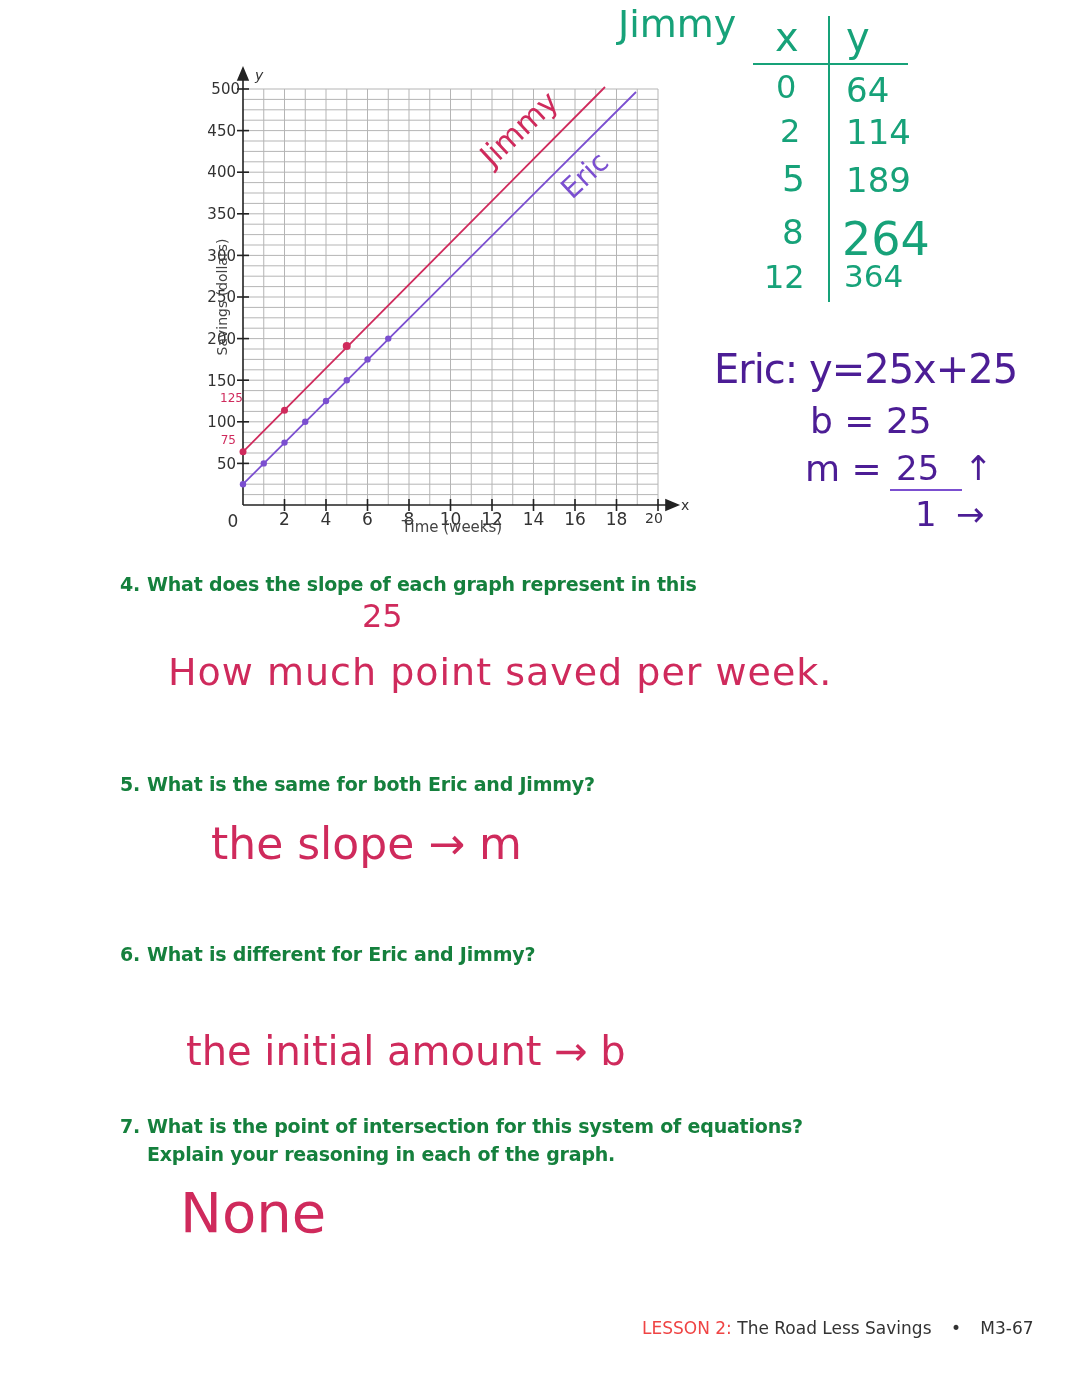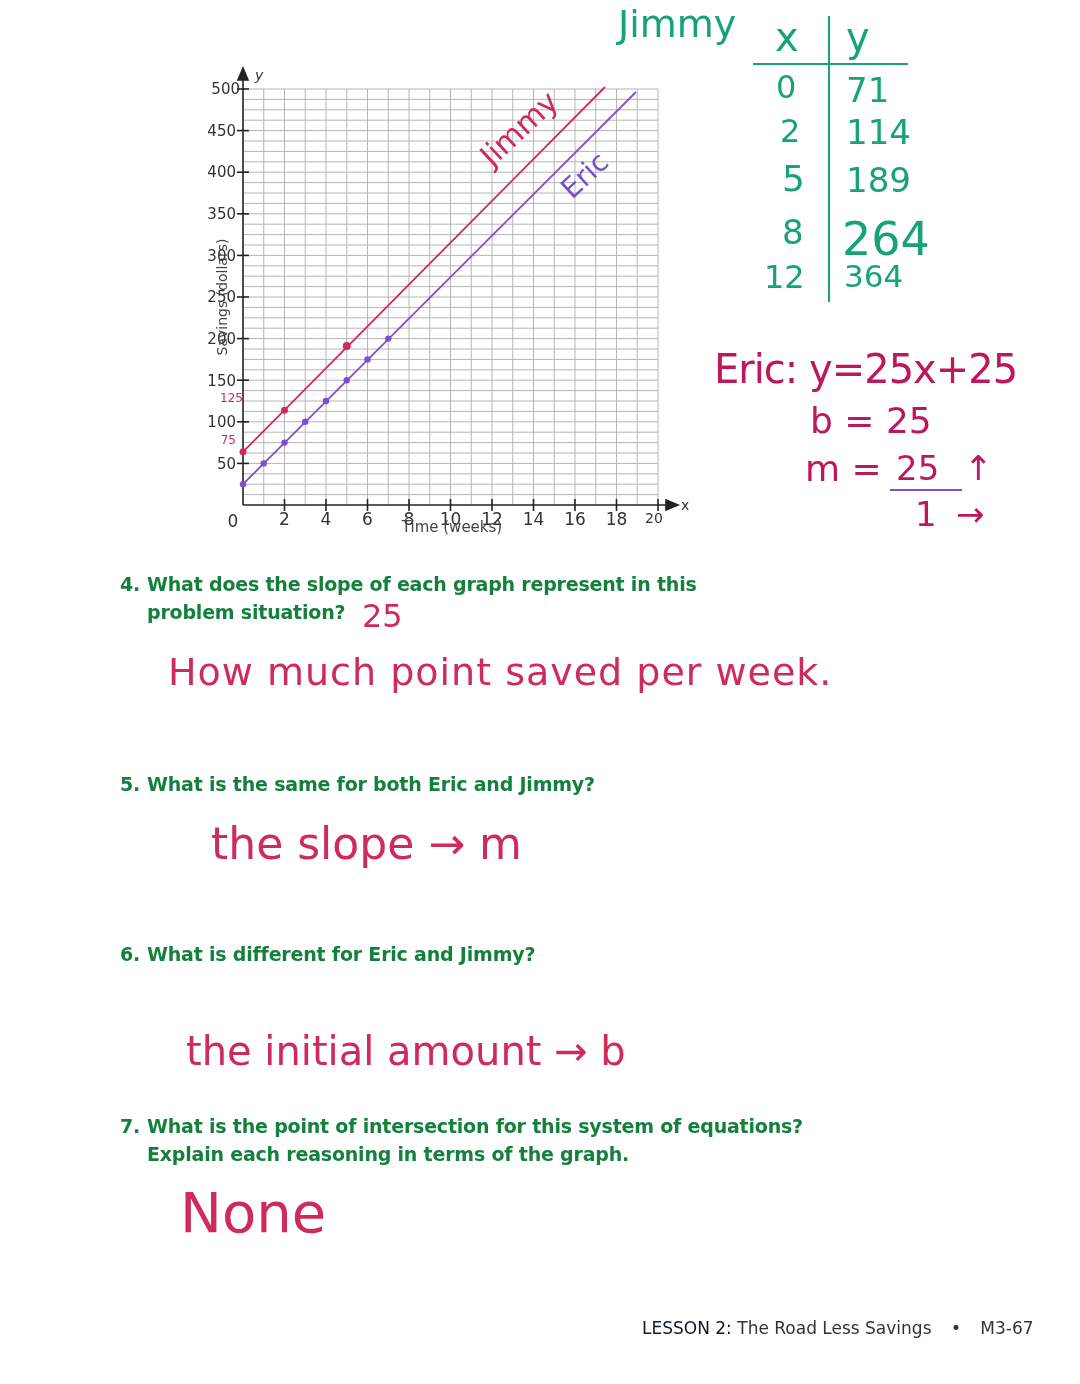--- a/index.html
+++ b/index.html
@@ -3,24 +3,24 @@
 <meta charset="utf-8">
 <style>
   html,body{margin:0;padding:0;background:#ffffff;}
   body{width:1080px;height:1384px;position:relative;overflow:hidden;font-family:"Liberation Sans",sans-serif;}
   .abs{position:absolute;}
   .q{position:absolute;left:120px;color:#15803d;font-weight:bold;font-size:19px;line-height:28px;font-family:"DejaVu Sans",sans-serif;letter-spacing:-0.2px;}
   .q .num{display:inline-block;width:27px;}
   .q .line2{padding-left:27px;display:block;}
   .hand{position:absolute;font-family:"DejaVu Sans",sans-serif;font-weight:normal;}
   .red{color:#cf2a5c;}
-  .purple{color:#be185d;}
+  .purple{color:#4c1d95;}
   .green{color:#17a279;}
   .footer{position:absolute;left:642px;top:1318px;font-size:17px;color:#333;font-family:"DejaVu Sans",sans-serif;}
-  .footer .lesson{color:#0f172a;}
+  .footer .lesson{color:#ef4444;}
   svg text{font-family:"DejaVu Sans",sans-serif;}
 </style>
 </head>
 <body>
 
 <svg class="abs" style="left:0;top:0" width="720" height="545" viewBox="0 0 720 545">
   <g stroke="#b5b5b5" stroke-width="1">
 
     <line x1="263.75" y1="89" x2="263.75" y2="505"></line>
       <line x1="284.5" y1="89" x2="284.5" y2="505"></line>
@@ -177,59 +177,58 @@
 
 <div class="hand green" style="left:618px;top:2px;font-size:38px;">Jimmy</div>
 <svg class="abs" style="left:740px;top:10px" width="180" height="300">
   <line x1="13" y1="54" x2="168" y2="54" stroke="#17a279" stroke-width="2"></line>
   <line x1="89" y1="6" x2="89" y2="292" stroke="#17a279" stroke-width="2"></line>
 </svg>
 <div class="hand green" style="left:775px;top:14px;font-size:40px;">x</div>
 <div class="hand green" style="left:846px;top:14px;font-size:40px;">y</div>
 
 <div class="hand green" style="left:776px;top:68px;font-size:32px;">0</div>
-<div class="hand green" style="left:846px;top:70px;font-size:34px;">71</div>
+<div class="hand green" style="left:846px;top:70px;font-size:34px;">64</div>
 <div class="hand green" style="left:780px;top:112px;font-size:32px;">2</div>
 <div class="hand green" style="left:846px;top:112px;font-size:34px;">114</div>
 <div class="hand green" style="left:782px;top:158px;font-size:36px;">5</div>
 <div class="hand green" style="left:846px;top:160px;font-size:34px;">189</div>
 <div class="hand green" style="left:782px;top:212px;font-size:34px;">8</div>
 <div class="hand green" style="left:842px;top:212px;font-size:46px;">264</div>
 <div class="hand green" style="left:764px;top:258px;font-size:32px;">12</div>
 <div class="hand green" style="left:844px;top:258px;font-size:31px;">364</div>
 
 <div class="hand purple" style="left:714px;top:346px;font-size:40px;letter-spacing:-1px;">Eric: y=25x+25</div>
 <div class="hand purple" style="left:810px;top:400px;font-size:36px;">b = 25</div>
 <div class="hand purple" style="left:805px;top:448px;font-size:36px;">m =</div>
 <div class="hand purple" style="left:896px;top:448px;font-size:34px;">25</div>
 <div class="abs" style="left:890px;top:489px;width:72px;height:2px;background:#7b4fd0;"></div>
 <div class="hand purple" style="left:964px;top:448px;font-size:34px;">↑</div>
 <div class="hand purple" style="left:915px;top:494px;font-size:34px;">1</div>
 <div class="hand purple" style="left:956px;top:494px;font-size:34px;">→</div>
 
 <div class="q" style="top:570px;">
   <span class="num">4.</span><span>What does the slope of each graph represent in this</span>
-  <span class="line2">problem situation?</span>
 </div>
 <div class="hand red" style="left:362px;top:597px;font-size:32px;">25</div>
 <div class="hand red" style="left:168px;top:650px;font-size:38px;letter-spacing:1px;">How much point saved per week.</div>
 
 <div class="q" style="top:770px;">
   <span class="num">5.</span><span>What is the same for both Eric and Jimmy?</span>
 </div>
 <div class="hand red" style="left:198px;top:818px;font-size:44px;margin-left:13px;">the slope → m</div>
 
 <div class="q" style="top:940px;">
   <span class="num">6.</span><span>What is different for Eric and Jimmy?</span>
 </div>
 <div class="hand red" style="left:186px;top:1028px;font-size:40px;">the initial amount → b</div>
 
 <div class="q" style="top:1112px;">
   <span class="num">7.</span><span>What is the point of intersection for this system of equations?</span>
-  <span class="line2">Explain each reasoning in terms of the graph.</span>
+  <span class="line2">Explain your reasoning in each of the graph.</span>
 </div>
 <div class="hand red" style="left:180px;top:1180px;font-size:56px;">None</div>
 
 <div class="footer">
   <span class="lesson">LESSON 2:</span>
   <span>The Road Less Savings</span>
   <span style="margin:0 14px;">•</span>
   <span>M3-67</span>
 </div>
 

